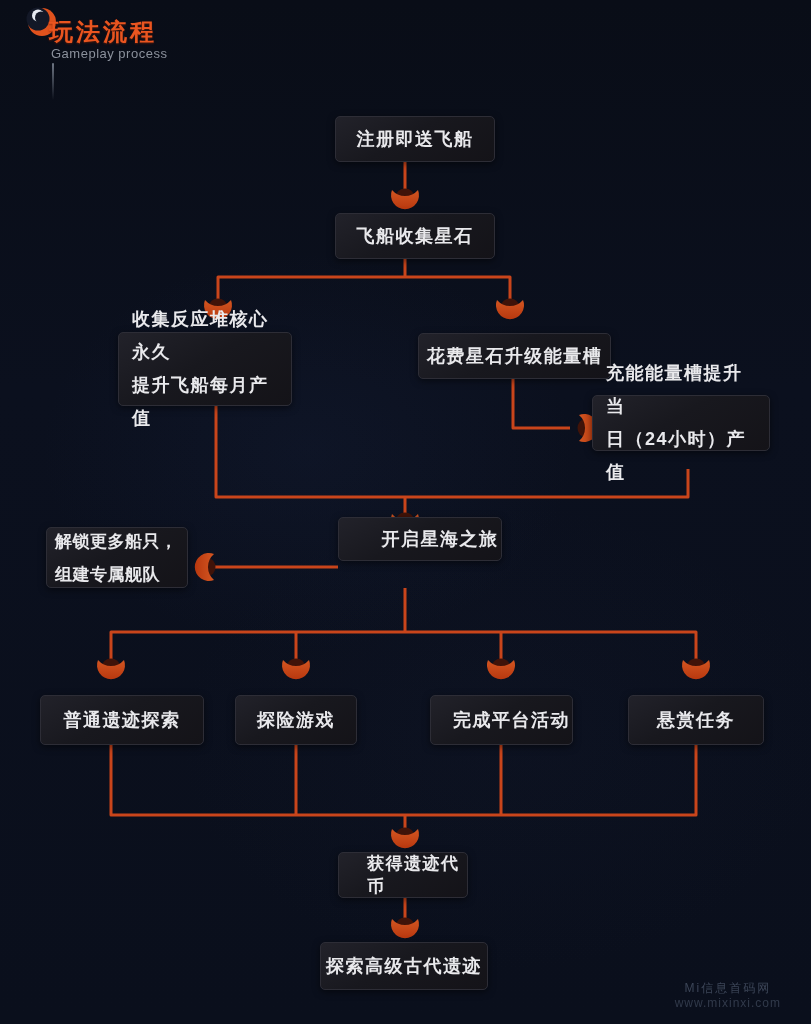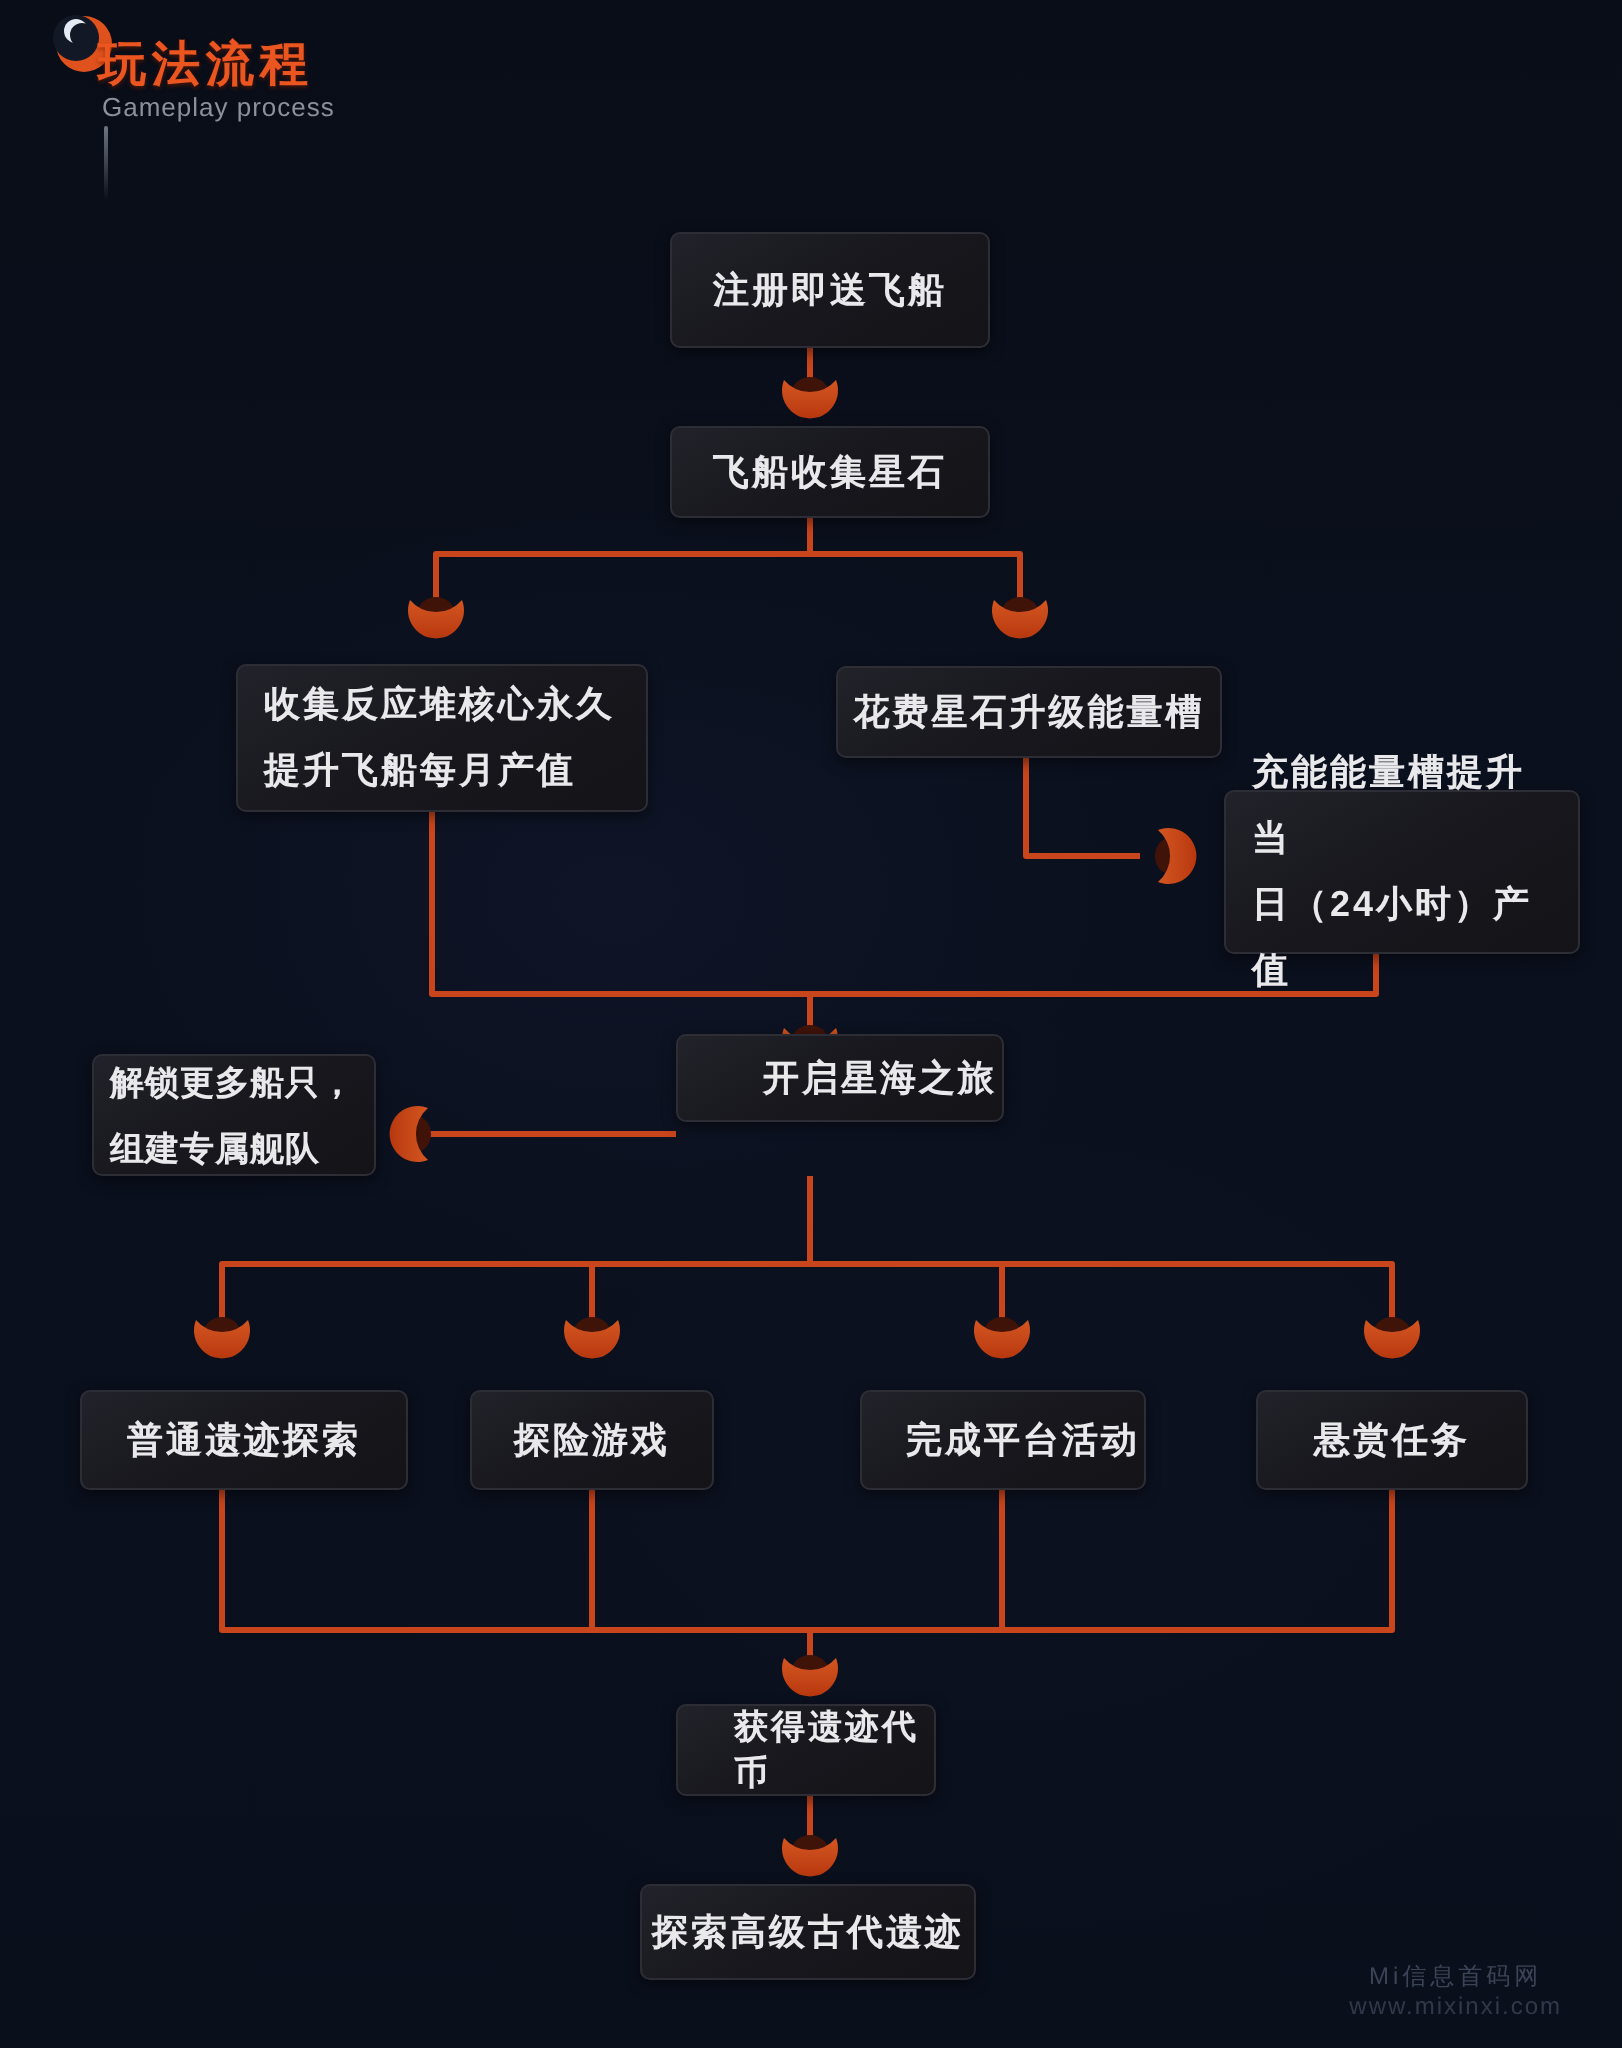--- a/index.html
+++ b/index.html
@@ -100,38 +100,38 @@
     <use href="#horn" transform="translate(405,521)"></use>
     <use href="#horn" transform="translate(207,567) rotate(90)"></use>
     <use href="#horn" transform="translate(111,667)"></use>
     <use href="#horn" transform="translate(296,667)"></use>
     <use href="#horn" transform="translate(501,667)"></use>
     <use href="#horn" transform="translate(696,667)"></use>
     <use href="#horn" transform="translate(405,836)"></use>
     <use href="#horn" transform="translate(405,926)"></use>
   </svg>
 
-  <div class="node" style="left:335px;top:116px;width:160px;height:58px;">
+  <div class="node" style="left:335px;top:116px;width:160px;height:46px;">
     <span class="node-label">注册即送飞船</span>
   </div>
 
   <div class="node" style="left:335px;top:213px;width:160px;height:46px;">
     <span class="node-label">飞船收集星石</span>
   </div>
 
-  <div class="node align-left two-line" style="left:118px;top:332px;width:206px;height:74px;padding:0 13px;">
+  <div class="node align-left two-line" style="left:118px;top:332px;width:174px;height:74px;padding:0 13px;">
     <span class="node-label">收集反应堆核心永久
 提升飞船每月产值</span>
   </div>
 
   <div class="node" style="left:418px;top:333px;width:193px;height:46px;">
     <span class="node-label">花费星石升级能量槽</span>
   </div>
 
-  <div class="node align-left two-line" style="left:612px;top:395px;width:178px;height:82px;padding:0 13px;">
+  <div class="node align-left two-line" style="left:592px;top:395px;width:178px;height:56px;padding:0 13px;">
     <span class="node-label">充能能量槽提升当
 日（24小时）产值</span>
   </div>
 
   <div class="node" style="left:338px;top:517px;width:164px;height:44px;padding-left:40px;">
     <span class="node-label">开启星海之旅</span>
   </div>
 
   <div class="node align-left two-line" style="left:46px;top:527px;width:142px;height:61px;padding:0 8px;font-size:17px;letter-spacing:.5px;">
     <span class="node-label">解锁更多船只，

